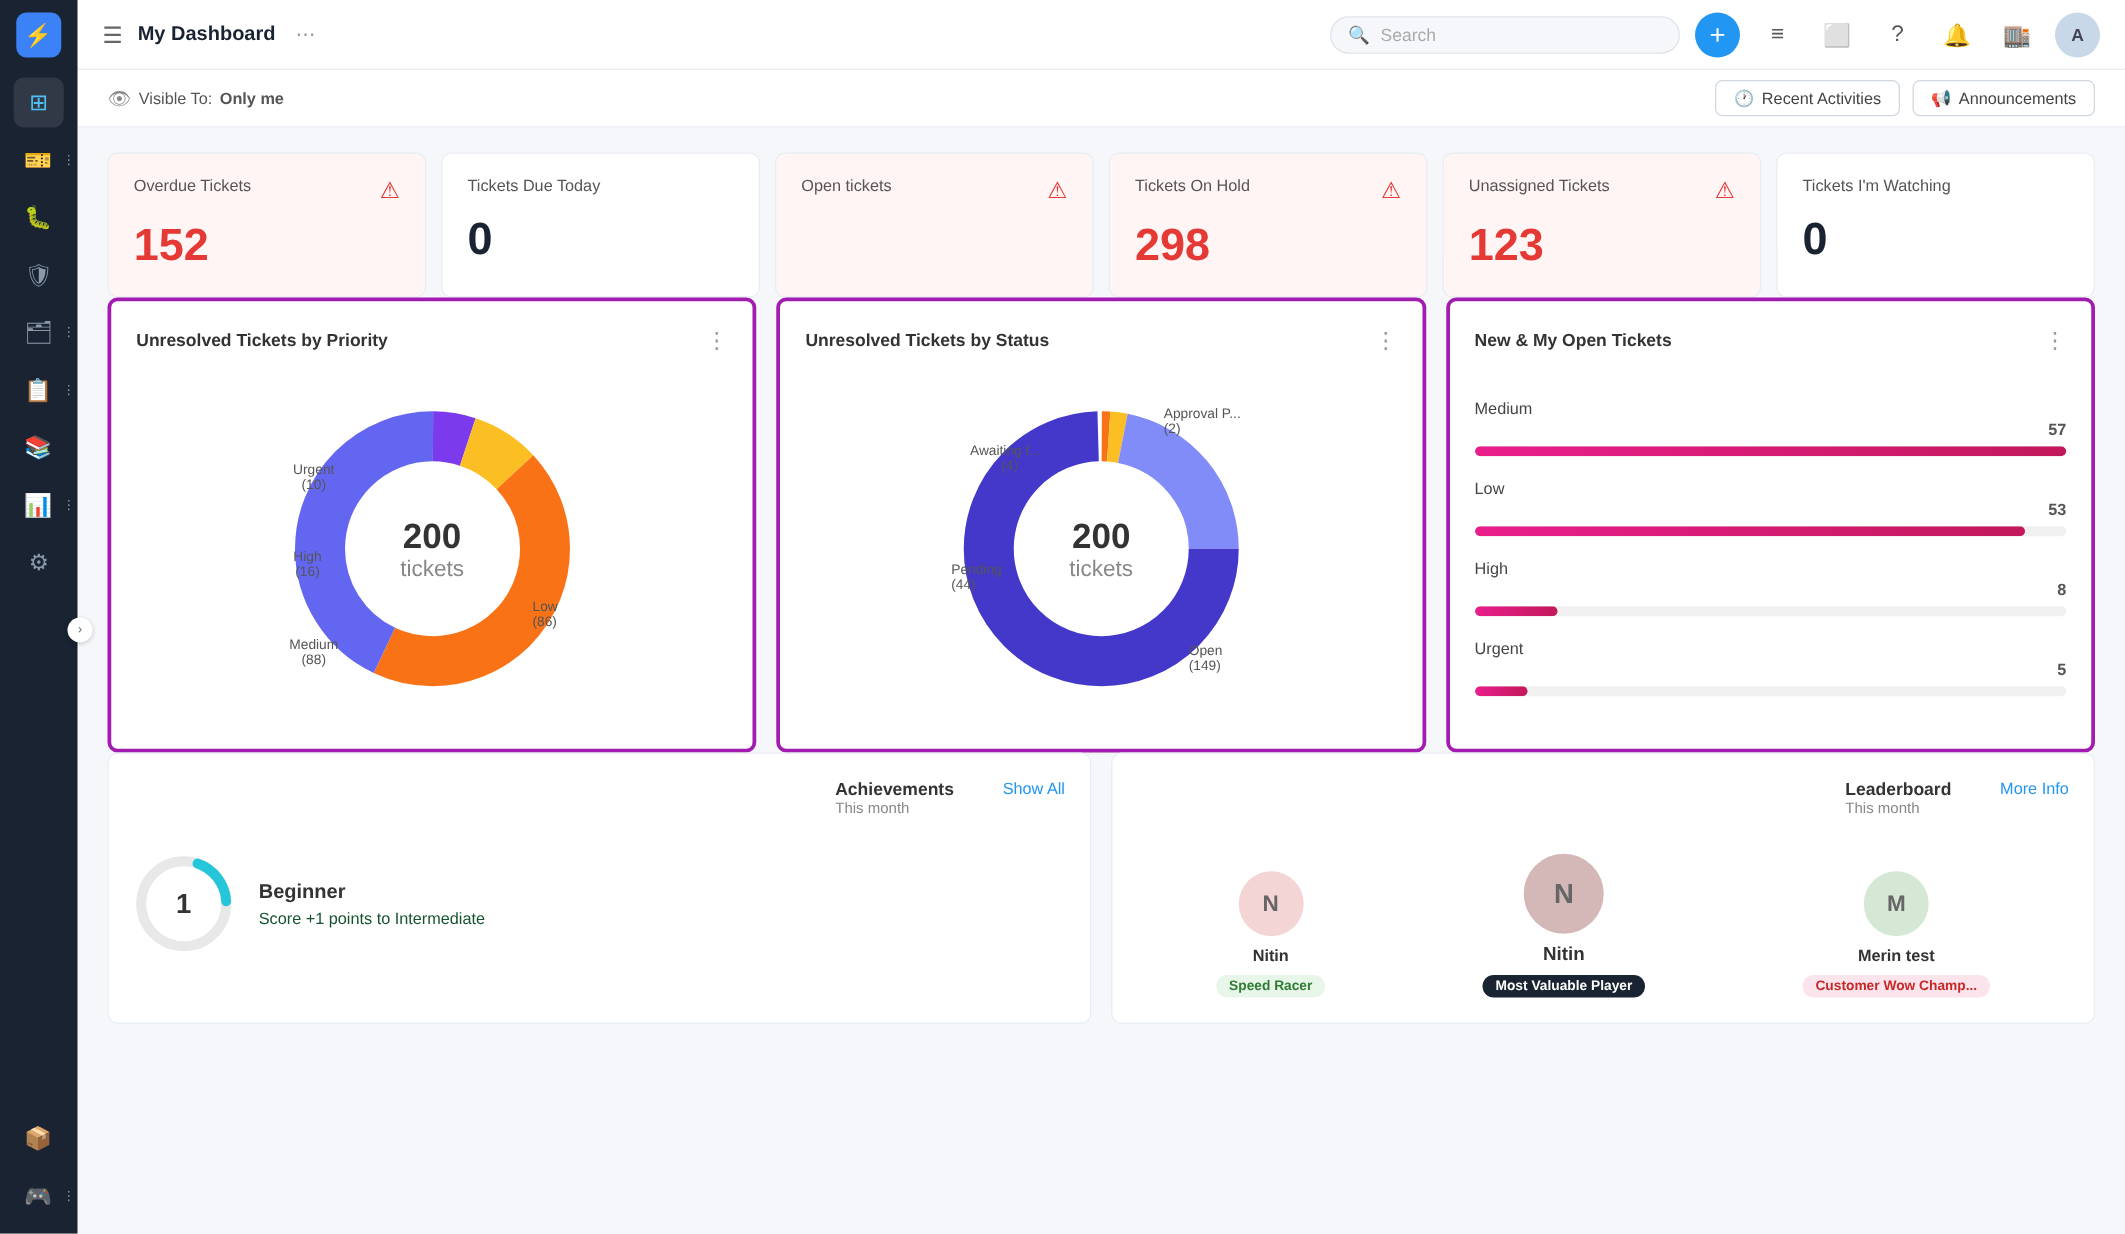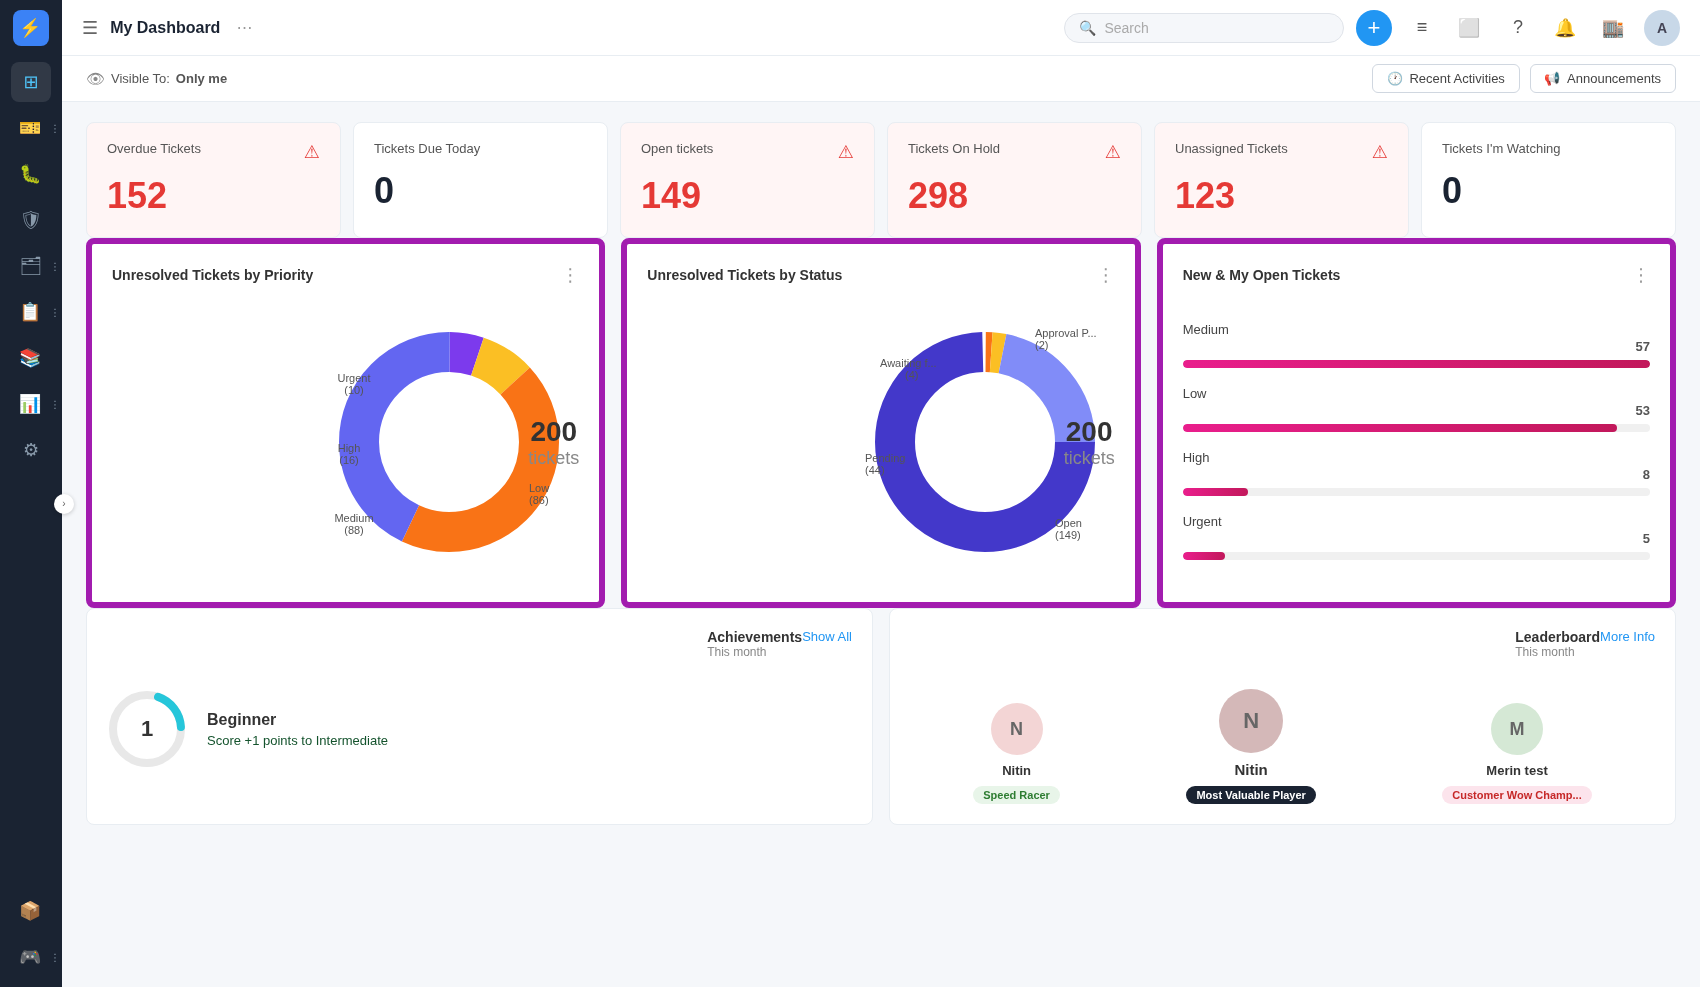--- a/index.html
+++ b/index.html
@@ -144,34 +144,34 @@
 
     
     .widget-row {
       display: grid;
       grid-template-columns: 1fr 1fr 1fr;
       gap: 16px;
     }
     .widget-card {
       background: white;
       border-radius: 8px;
-      border: 6px solid #a21caf;
+      border: 3px solid #a21caf;
       padding: 20px;
     }
     .widget-header {
       display: flex; align-items: center; justify-content: space-between;
       margin-bottom: 16px;
     }
     .widget-title { font-size: 14px; font-weight: 600; color: #333; }
     .widget-dots { color: #999; cursor: pointer; font-size: 18px; }
 
     
     .donut-container {
       display: flex;
-      justify-content: flex-end;
+      justify-content: center;
       align-items: center;
       height: 280px;
       position: relative;
     }
     .donut-svg { overflow: visible; }
     .donut-center-text {
       position: absolute;
       text-align: center;
       pointer-events: none;
     }
@@ -210,21 +210,21 @@
       border-radius: 8px;
       border: 1px solid #e8edf2;
       padding: 20px;
     }
     .bottom-card-header {
       display: flex; align-items: flex-start; justify-content: flex-end;
       margin-bottom: 4px;
     }
     .bottom-card-title { font-size: 14px; font-weight: 600; color: #333; }
     .bottom-card-subtitle { font-size: 12px; color: #888; margin-bottom: 16px; }
-    .show-all-link { color: #2196f3; font-size: 13px; cursor: pointer; text-decoration: none; }
+    .show-all-link { color: #2196f3; font-size: 13px; cursor: pointer; text-decoration: none; margin-left: 39px; }
 
     
     .achievement-content {
       display: flex; align-items: center; gap: 20px;
       padding-top: 10px;
     }
     .achievement-circle-wrap { position: relative; width: 80px; height: 80px; }
     .achievement-number {
       position: absolute; top: 50%; left: 50%;
       transform: translate(-50%, -50%);
@@ -372,21 +372,20 @@
           <span class="stat-card-title">Tickets Due Today</span>
         </div>
         <div class="stat-card-value blue">0</div>
       </div>
 
       <div class="stat-card alert-bg">
         <div class="stat-card-header">
           <span class="stat-card-title">Open tickets</span>
           <span class="alert-icon">⚠</span>
         </div>
-        <div class="stat-card-value red">149</div>
       </div>
 
       <div class="stat-card alert-bg">
         <div class="stat-card-header">
           <span class="stat-card-title">Tickets On Hold</span>
           <span class="alert-icon">⚠</span>
         </div>
         <div class="stat-card-value red">298</div>
       </div>
 

